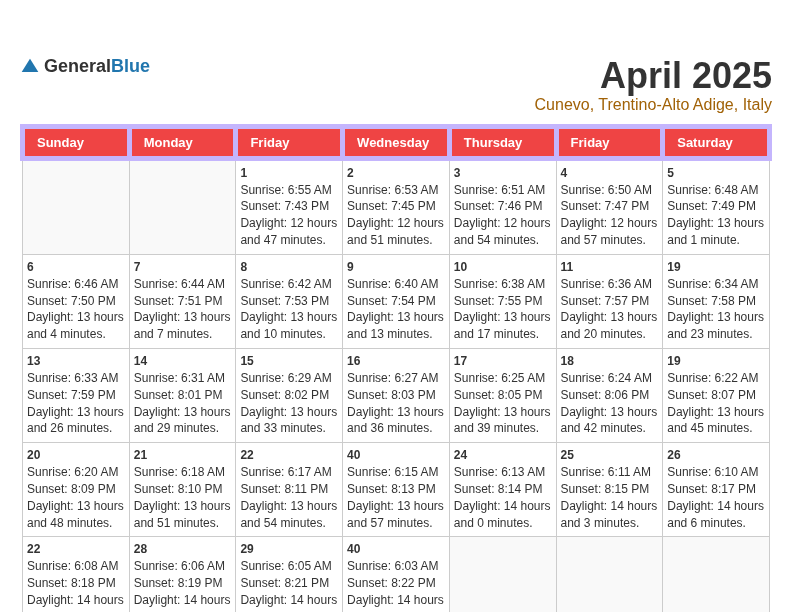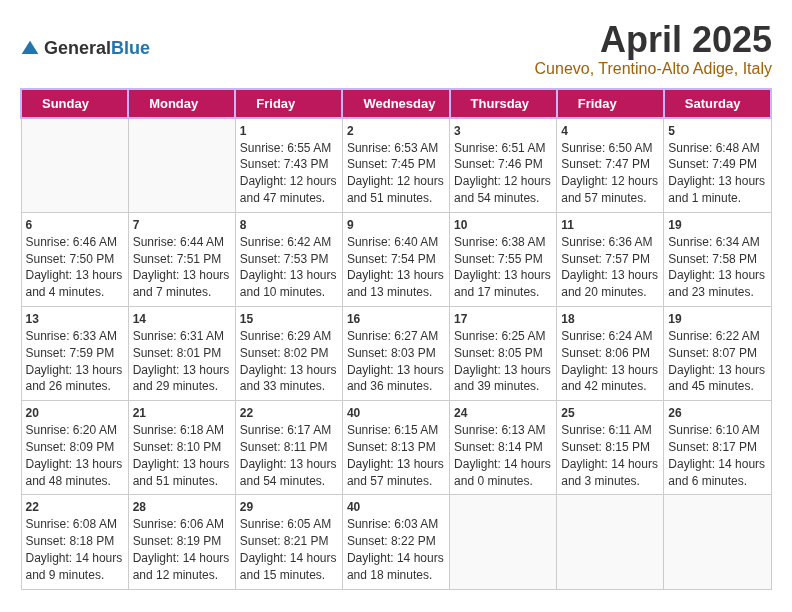--- a/index.html
+++ b/index.html
@@ -36,38 +36,39 @@
       height: 20px;
     }
     .title-area {
       text-align: right;
     }
     .month-title {
       font-size: 36px;
       font-weight: bold;
       color: #333;
       line-height: 1.1;
+      margin-top: 36px;
     }
     .location-title {
       font-size: 16px;
       color: #a16207;
     }
     .calendar-table {
       width: 100%;
       border-collapse: collapse;
       table-layout: fixed;
     }
     .calendar-table thead tr th {
-      background-color: #be185d;
+      background-color: #ef4444;
       color: #fff;
       font-size: 13px;
       font-weight: bold;
-      padding: 6px 20px;
+      padding: 6px 12px;
       text-align: left;
-      border: 2px solid #c4b5fd;
+      border: 5px solid #c4b5fd;
     }
     .calendar-table tbody tr td {
       vertical-align: top;
       border: 1px solid #ccc;
       padding: 5px 4px;
       font-size: 10.5px;
       color: #333;
       min-height: 80px;
       height: 90px;
     }

